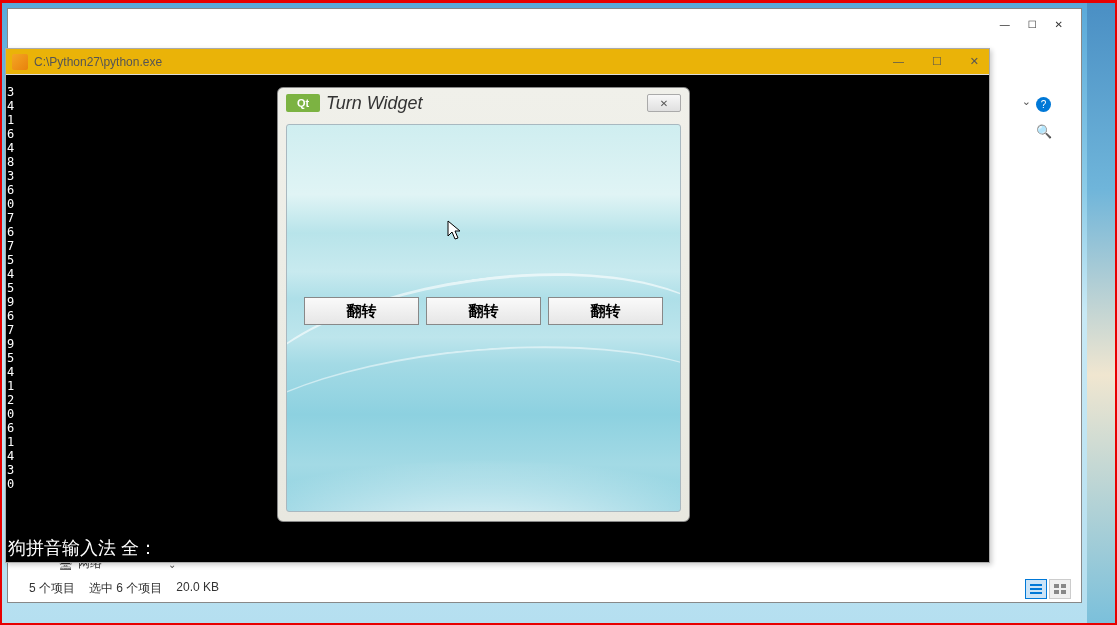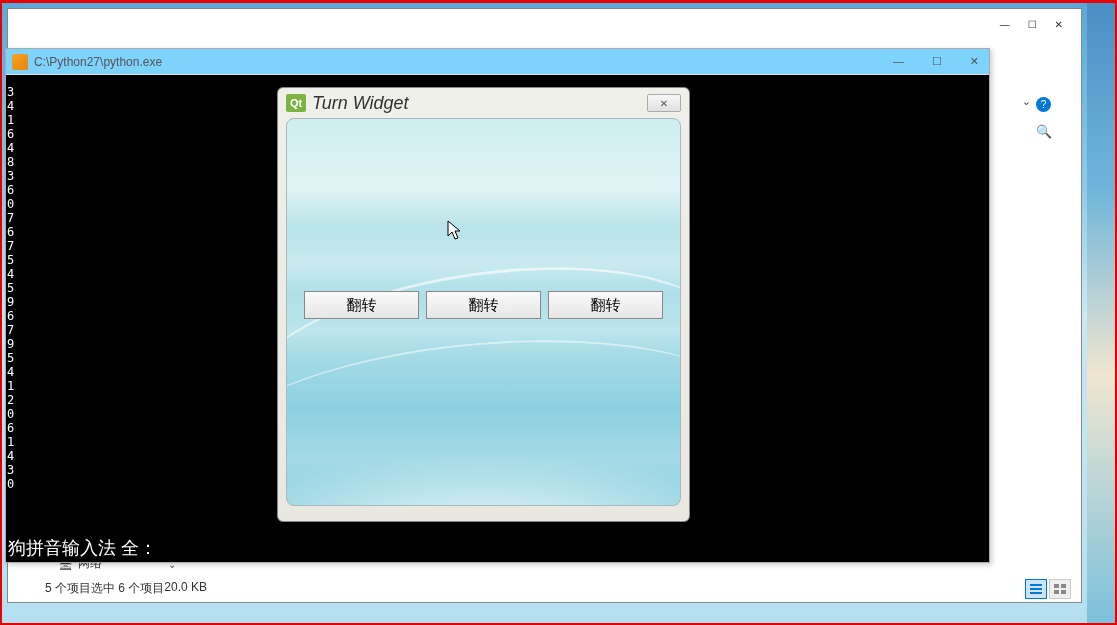--- a/index.html
+++ b/index.html
@@ -146,21 +146,21 @@
       left: 3px;
       width: 985px;
       height: 515px;
       background: #fff;
       border: 1px solid #aaa;
       box-shadow: 2px 2px 5px rgba(0,0,0,0.2);
     }
     
     .console-titlebar {
       height: 26px;
-      background: #7dd3fc;
+      background: #eab308;
       display: flex;
       align-items: center;
       padding: 0 6px;
       border-bottom: 1px solid #ddd;
     }
     
     .console-icon {
       width: 16px;
       height: 16px;
       background: linear-gradient(135deg, #f5a623 0%, #e8820d 100%);
@@ -236,21 +236,21 @@
     }
     
     .qt-titlebar {
       height: 30px;
       display: flex;
       align-items: center;
       padding: 0 8px;
     }
     
     .qt-icon {
-      width: 20px;
+      width: 34px;
       height: 18px;
       background: #7cb342;
       color: #fff;
       font-size: 11px;
       font-weight: bold;
       border-radius: 2px;
       display: flex;
       align-items: center;
       justify-content: center;
       margin-right: 6px;
@@ -272,39 +272,40 @@
       background: linear-gradient(180deg, #f8f8f8 0%, #e0e0e0 100%);
       display: flex;
       align-items: center;
       justify-content: center;
       font-size: 10px;
       color: #555;
       cursor: pointer;
     }
     
     .qt-body {
-      margin: 0 8px 8px 8px;
+      margin: 6px 8px 8px 8px;
       height: 388px;
       border: 1px solid #a8b8c0;
-      border-radius: 8px;
+      border-radius: 3px;
       background: 
         radial-gradient(ellipse 500px 150px at 50% 110%, rgba(255,255,255,0.95) 0%, rgba(255,255,255,0.0) 60%),
         linear-gradient(180deg, 
           #cfeef0 0%, 
           #e0f4f5 18%, 
           #b8e4ea 28%,
           #c8eaef 38%,
           #aedfe8 45%,
           #bde5ec 55%,
           #a3dae5 62%,
           #8dd1e0 75%,
           #a3dae5 88%,
           #8dd1e0 100%);
       position: relative;
       overflow: hidden;
+      font-weight: bold;
     }
     
     .qt-body::before {
       content: "";
       position: absolute;
       bottom: 30px;
       left: -50px;
       width: 500px;
       height: 200px;
       border-radius: 50%;
@@ -356,24 +357,25 @@
       z-index: 100;
       font-size: 18px;
       color: #000;
       pointer-events: none;
     }
     
     
     .explorer-status {
       position: absolute;
       bottom: 5px;
-      left: 37px;
+      left: 21px;
       font-size: 12px;
       color: #333;
       display: flex;
+      gap: 14px;
     }
     
     .explorer-sidebar-item {
       position: absolute;
       bottom: 30px;
       left: 50px;
       font-size: 12px;
       color: #333;
       display: flex;
       align-items: center;

